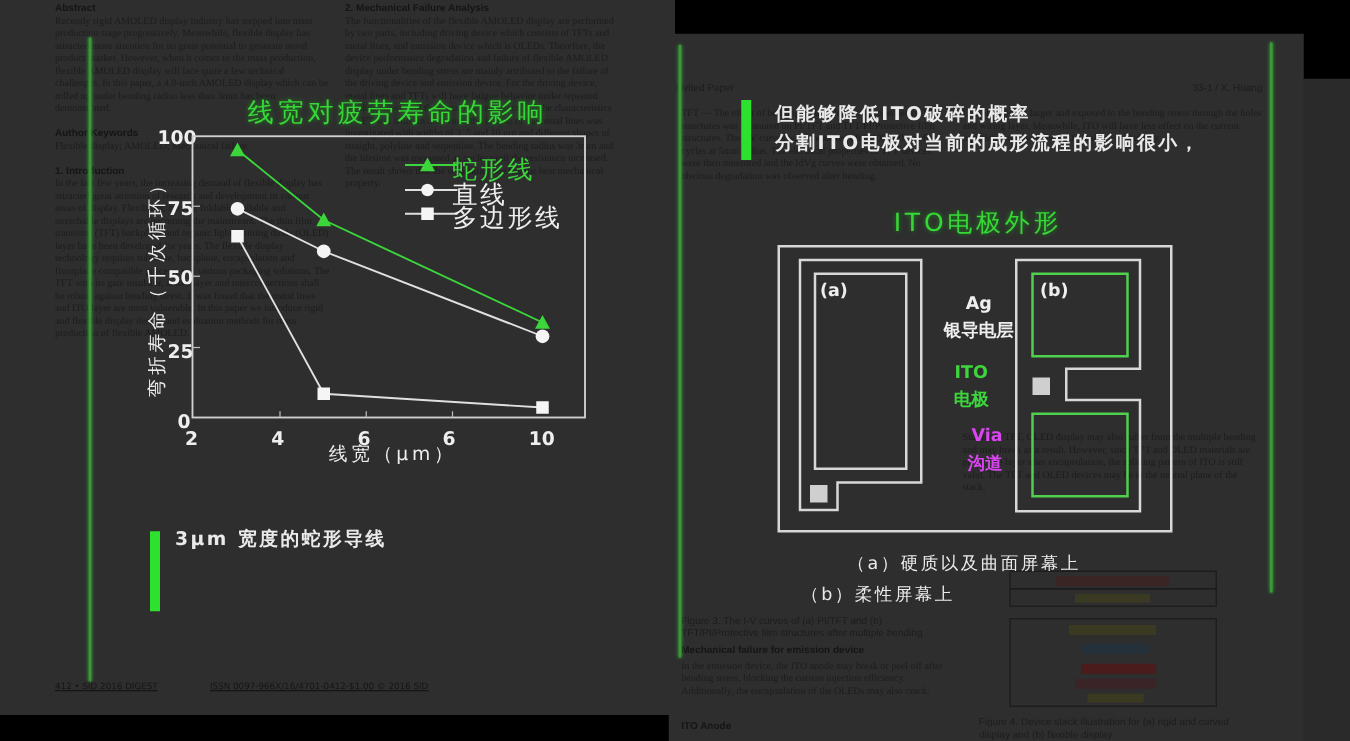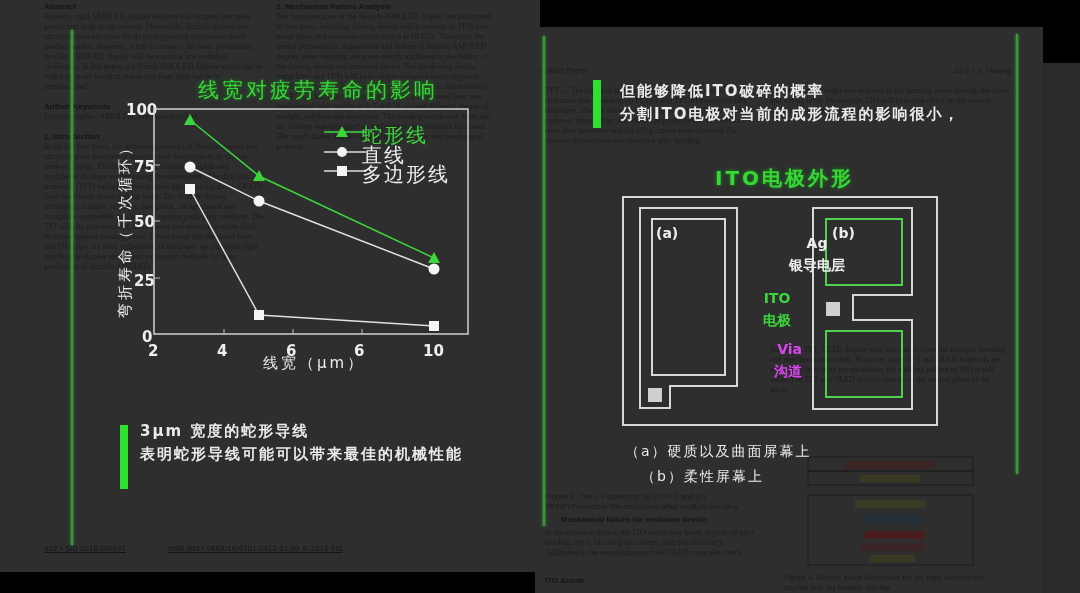--- a/index.html
+++ b/index.html
@@ -48,21 +48,21 @@
 <div class="faint" style="left:545px;top:86px;width:210px;height:170px;">
   TFT — The effect of bending on the electrical properties of TFT structures was measured on PI/TFT and TFT/PI/Protective film structures. The I-V curves were measured after 100,000 bending cycles at 5mm radius. The electrical properties of TFT devices were then measured and the IdVg curves were obtained. No obvious degradation was observed after bending.
 </div>
 <div class="faint" style="left:770px;top:86px;width:240px;height:70px;">
   ITO electrode is larger and exposed to the bending stress through the holes and wiring layer. Meanwhile, ITO will have less effect on the current injection, but lower the ITO breakage probability.
 </div>
 <div class="faint" style="left:770px;top:345px;width:240px;height:110px;">
   Similar to TFT, OLED display may also suffer from the multiple bending and may break as a result. However, since TFT and OLED materials are protective layer after encapsulation, the splitting pattern of ITO is still valid. The TFT and OLED devices may be at the neutral plane of the stack.
 </div>
 <div class="faint" style="left:545px;top:492px;width:210px;height:22px;font-family:'Liberation Sans',sans-serif;">Figure 3. The I-V curves of (a) PI/TFT and (b) TFT/PI/Protective film structures after multiple bending</div>
-<div class="faint" style="left:545px;top:515px;width:210px;height:12px;font-family:'Liberation Sans',sans-serif;padding-left:16px;"><b>Mechanical failure for emission device</b></div>
+<div class="faint" style="left:545px;top:515px;width:210px;height:12px;font-family:'Liberation Sans',sans-serif;"><b>Mechanical failure for emission device</b></div>
 <div class="faint" style="left:545px;top:528px;width:210px;height:40px;">
   In the emission device, the ITO anode may break or peel off after bending stress, blocking the current injection efficiency. Additionally, the encapsulation of the OLEDs may also crack.
 </div>
 <div class="faint" style="left:545px;top:576px;width:210px;height:12px;"><b>ITO Anode</b></div>
 <div class="faint" style="left:783px;top:573px;width:220px;height:20px;font-family:'Liberation Sans',sans-serif;">Figure 4. Device stack illustration for (a) rigid and curved display and (b) flexible display</div>
 
 <svg style="position:absolute;left:800px;top:455px;" width="180" height="115">
   <rect x="8" y="2" width="165" height="14" fill="none" stroke="#1c1c1c"></rect>
   <rect x="8" y="16" width="165" height="14" fill="none" stroke="#1c1c1c"></rect>
   <rect x="45" y="6" width="90" height="8" fill="#3a2424"></rect>
@@ -134,52 +134,51 @@
   <rect x="337" y="166" width="10" height="10" fill="#f5f5f5"></rect>
 </svg>
 
 <div class="legend-item" style="left:362px;top:122px;color:#3cd63c;">蛇形线</div>
 <div class="legend-item" style="left:362px;top:142px;color:#eee;">直线</div>
 <div class="legend-item" style="left:362px;top:161px;color:#eee;">多边形线</div>
 
 <div class="gbar" style="left:120px;top:425px;height:64px;"></div>
 <div class="wtext" style="left:140px;top:420px;">
   <div>3μm 宽度的蛇形导线</div>
-  <div>表明蛇形导线可能可以带来最佳的机械性能</div>
 </div>
 
 <div class="gbar" style="left:593px;top:80px;height:48px;"></div>
 <div class="wtext" style="left:620px;top:80px;">
   <div>但能够降低ITO破碎的概率</div>
   <div>分割ITO电极对当前的成形流程的影响很小，</div>
 </div>
 
-<div class="gtitle" style="left:715px;top:165px;font-size:20px;font-weight:bold;">ITO电极外形</div>
+<div class="gtitle" style="left:715px;top:165px;font-size:20px;">ITO电极外形</div>
 <div class="box" style="left:622px;top:196px;width:316px;height:230px;"></div>
 
 <svg style="position:absolute;left:0;top:0;" width="1080" height="593">
   <path d="M640,208 L737,208 L737,386 L670,386 L670,408 L640,408 Z" fill="none" stroke="#d8d8d8" stroke-width="2"></path>
   <path d="M881,208 L912,208 L912,295 L853,295 L853,320 L912,320 L912,409 L813,409 L813,208 Z" fill="none" stroke="#d8d8d8" stroke-width="2"></path>
 </svg>
 <div class="box" style="left:651px;top:218px;width:75px;height:158px;"></div>
 <div class="sq" style="left:648px;top:388px;width:14px;height:14px;"></div>
 <div class="diag-label" style="left:656px;top:222px;color:#eee;">(a)</div>
 
 <div class="gbox" style="left:825px;top:218px;width:78px;height:68px;"></div>
 <div class="gbox" style="left:825px;top:330px;width:78px;height:68px;"></div>
 <div class="sq" style="left:826px;top:302px;width:14px;height:14px;"></div>
 <div class="diag-label" style="left:832px;top:222px;color:#eee;">(b)</div>
 
-<div class="diag-label" style="left:758px;top:232px;width:50px;color:#eee;margin-left:34px;">
+<div class="diag-label" style="left:758px;top:232px;width:50px;color:#eee;">
   <div>Ag</div>
   <div style="margin-left:-8px;width:66px;">银导电层</div>
 </div>
 <div class="diag-label" style="left:752px;top:287px;width:50px;color:#3cd63c;">
   <div>ITO</div>
   <div>电极</div>
 </div>
 <div class="diag-label" style="left:752px;top:338px;width:50px;color:#d946ef;text-align:right;">
   <div>Via</div>
   <div>沟道</div>
 </div>
 
-<div class="wtext" style="left:625px;top:440px;font-size:14px;font-weight:normal;">（a）硬质以及曲面屏幕上</div>
+<div class="wtext" style="left:678px;top:440px;font-size:14px;font-weight:normal;">（a）硬质以及曲面屏幕上</div>
 <div class="wtext" style="left:641px;top:465px;font-size:14px;font-weight:normal;">（b）柔性屏幕上</div>
 
 </body></html>

